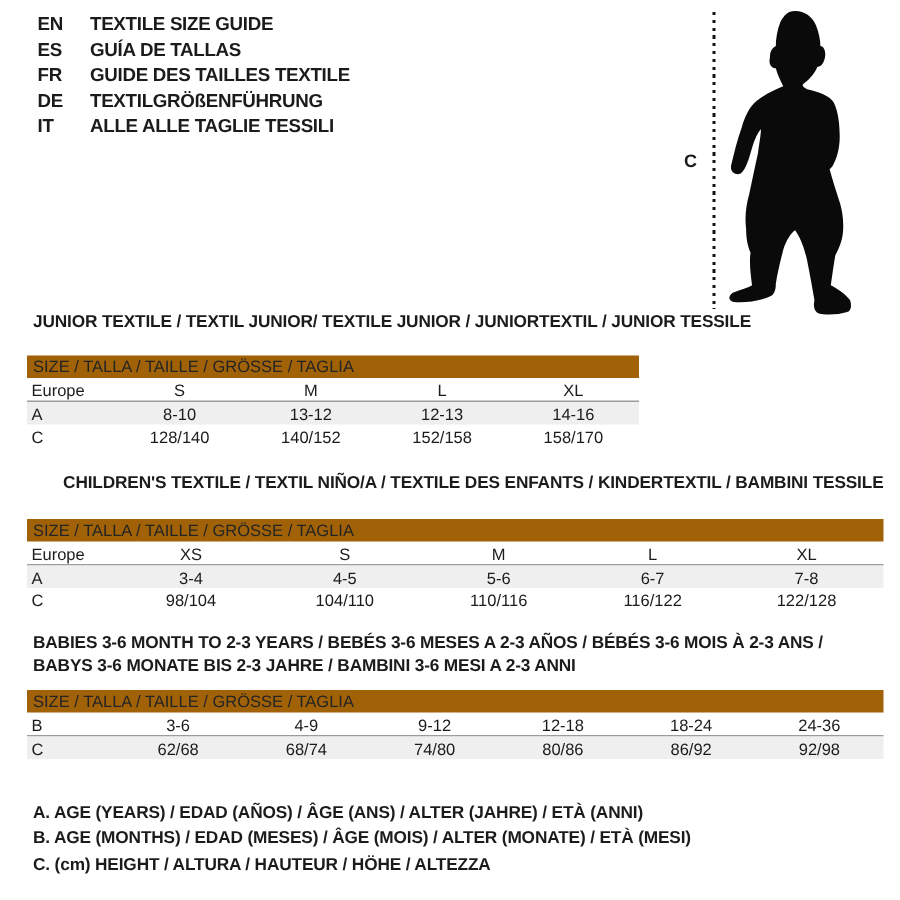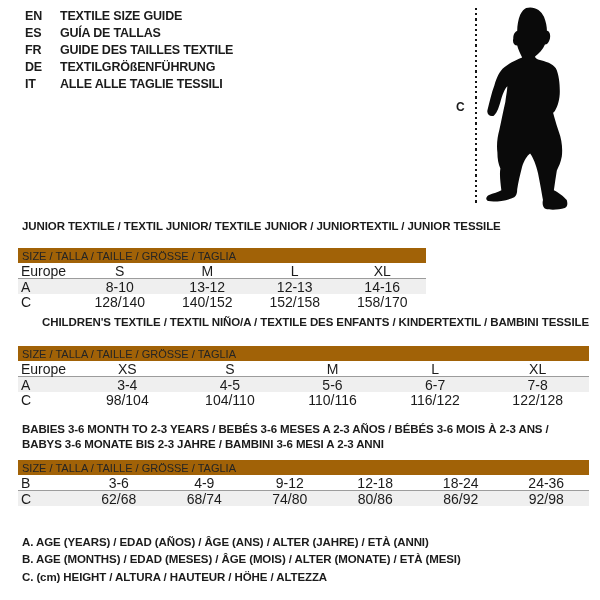--- a/index.html
+++ b/index.html
@@ -19,38 +19,38 @@
   .figure{position:absolute;left:450px;top:0;width:150px;height:215px;}
   .dotted-line{
     position:absolute;left:25px;top:8px;width:2px;height:198px;
     background:repeating-linear-gradient(to bottom,#151515 0 2.2px,transparent 2.2px 5.2px);
   }
   .measure-label{position:absolute;left:6px;top:100px;font-weight:bold;font-size:12px;}
   .figure svg{position:absolute;left:30px;top:0;}
 
   
   .section{position:absolute;left:18px;}
-  .section-junior{top:220px;width:408px;}
+  .section-junior{top:209px;width:408px;}
   .section-children{top:316px;width:571px;}
   .section-babies{top:423px;width:571px;}
   .sec-title{
     font-size:11.5px;font-weight:bold;line-height:13px;
     white-space:nowrap;letter-spacing:-0.1px;margin-left:4px;
   }
   .sec-title.line2{line-height:16px;}
   .section-junior .sec-title{margin-bottom:15px;}
   .section-children .sec-title{margin-bottom:17px;text-align:right;}
   .section-babies .sec-title.line2{margin-bottom:8px;}
   .size-bar{
     height:15px;background:#a16207;color:#242424;
     font-size:11px;display:flex;align-items:center;padding-left:4px;
     white-space:nowrap;
   }
   .ttable{width:100%;}
-  .trow{display:flex;height:15px;align-items:center;font-size:14px;}
+  .trow{display:flex;height:15px;align-items:flex-end;font-size:11px;}
   .trow.first{border-bottom:1px solid #9c9c9c;}
   .trow.shaded{background:#efefef;}
   .tcell{white-space:nowrap;}
   .tcell.lab{flex:0 0 55px;width:55px;padding-left:3px;}
   .tcell.val{flex:1;text-align:center;}
 
   
   .legend{position:absolute;left:22px;top:534px;}
   .legend-line{font-size:11.5px;font-weight:bold;line-height:17.4px;white-space:nowrap;letter-spacing:-0.1px;}
 </style>

